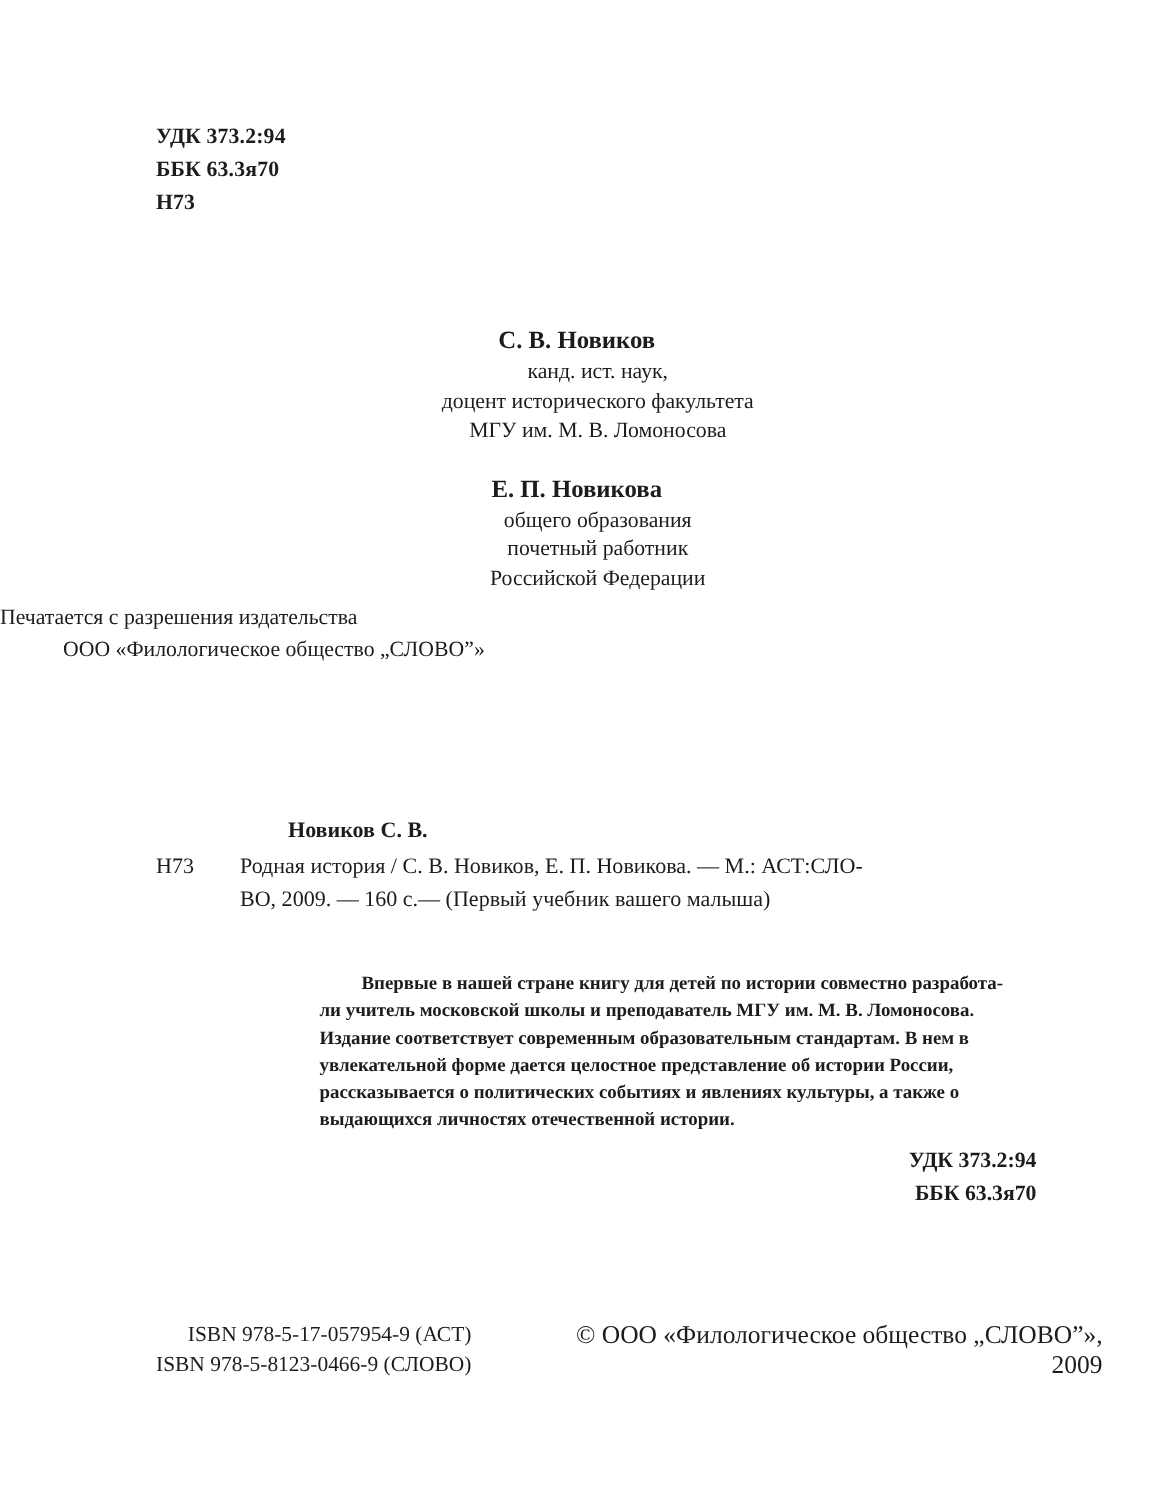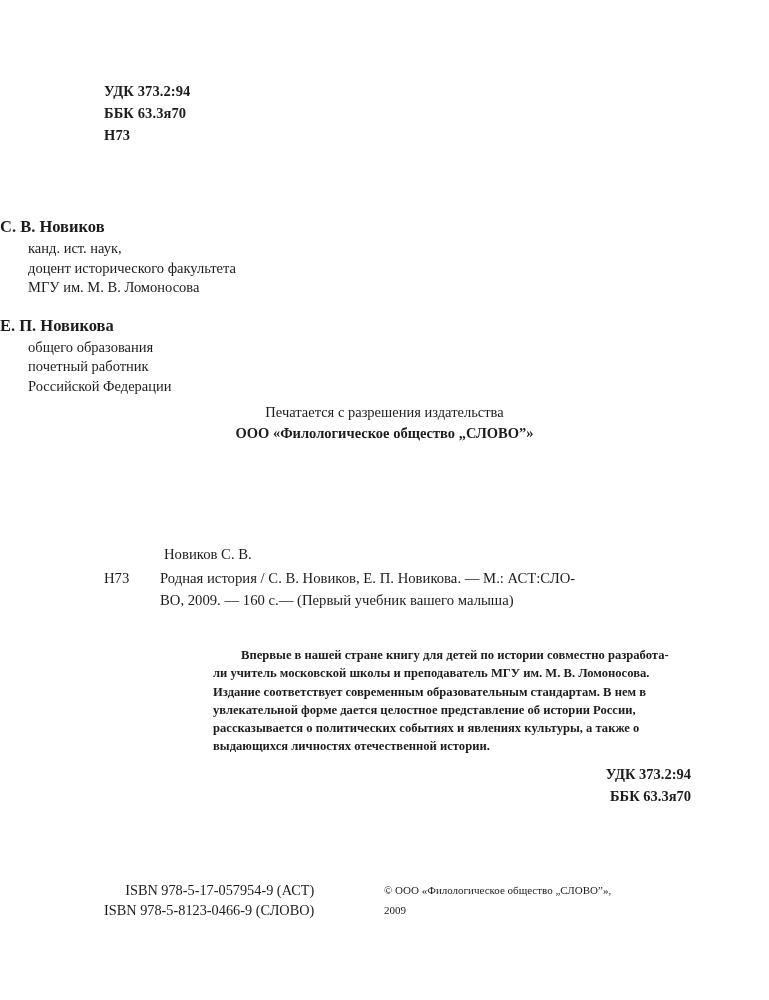--- a/index.html
+++ b/index.html
@@ -36,21 +36,21 @@
     letter-spacing: 0.1px;
   }
   .class-block div { white-space: nowrap; }
 
   
   .authors {
     position: absolute;
     left: 0;
     right: 0;
     top: 216px;
-    text-align: left;
+    text-align: center;
   }
   .author-group { margin: 0; }
   .author-group + .author-group { margin-top: 17px; }
   .author-name {
     font-weight: bold;
     font-size: 16.5px;
     line-height: 22px;
     margin-bottom: 1px;
   }
   .author-line {
@@ -58,38 +58,38 @@
     line-height: 19.5px;
     margin-left: 28px;
   }
 
   
   .permission {
     position: absolute;
     left: 0;
     right: 0;
     top: 402px;
-    text-align: center;
+    text-align: left;
     font-size: 14.5px;
     line-height: 21px;
   }
-  .permission .pub-line { font-weight: bold; }
+  .permission .pub-line { font-weight: normal; margin-left: 42px; }
 
   
   .biblio {
     position: absolute;
     left: 104px;
     top: 543px;
     width: 586px;
     font-size: 14.7px;
     line-height: 22.5px;
   }
   .biblio-heading {
-    font-weight: normal;
-    margin-left: 60px;
+    font-weight: bold;
+    margin-left: 88px;
   }
   .biblio-body {
     position: relative;
     padding-left: 56px;
     margin-top: 1px;
     text-align: left;
   }
   .biblio-index {
     position: absolute;
     left: 0;
@@ -139,23 +139,24 @@
     top: 0;
     font-size: 14.3px;
     line-height: 20px;
     white-space: nowrap;
     text-align: right;
   }
   .copyright-col {
     position: absolute;
     left: 384px;
     top: 0;
-    font-size: 11px;
+    font-size: 17px;
     line-height: 20px;
     white-space: nowrap;
+    text-align: right;
   }
 </style>
 </head>
 <body>
 
 <div class="page">
 
   <div class="class-block">
     <div>УДК 373.2:94</div>
     <div>ББК 63.3я70</div>

